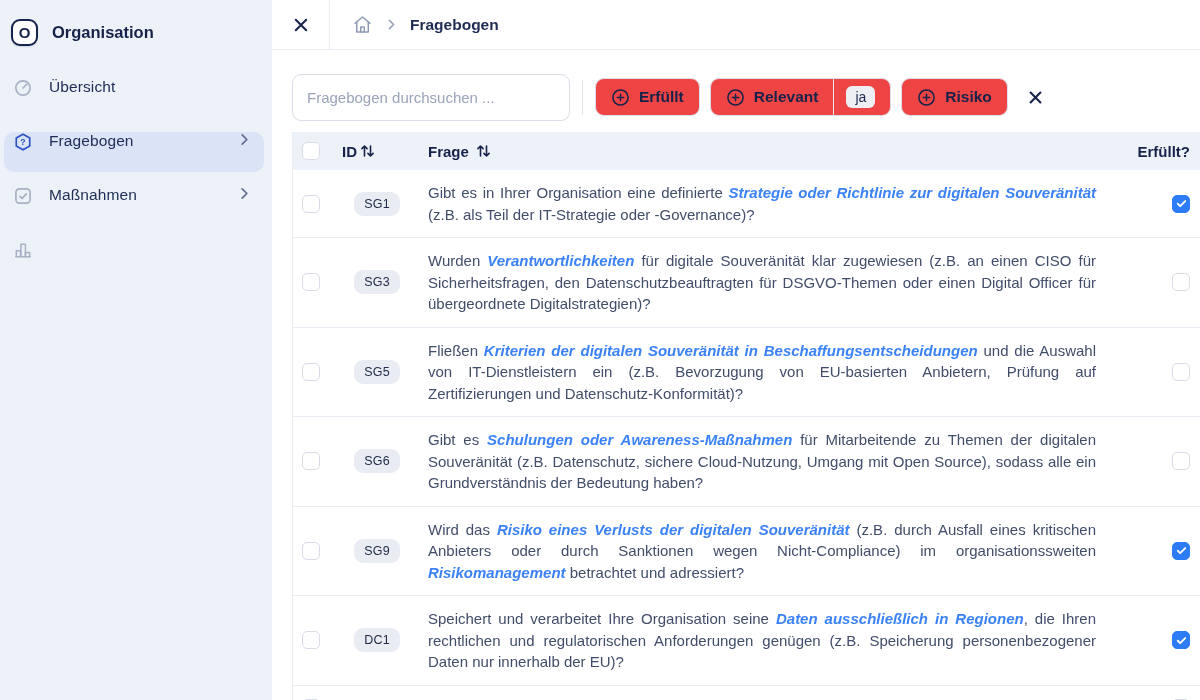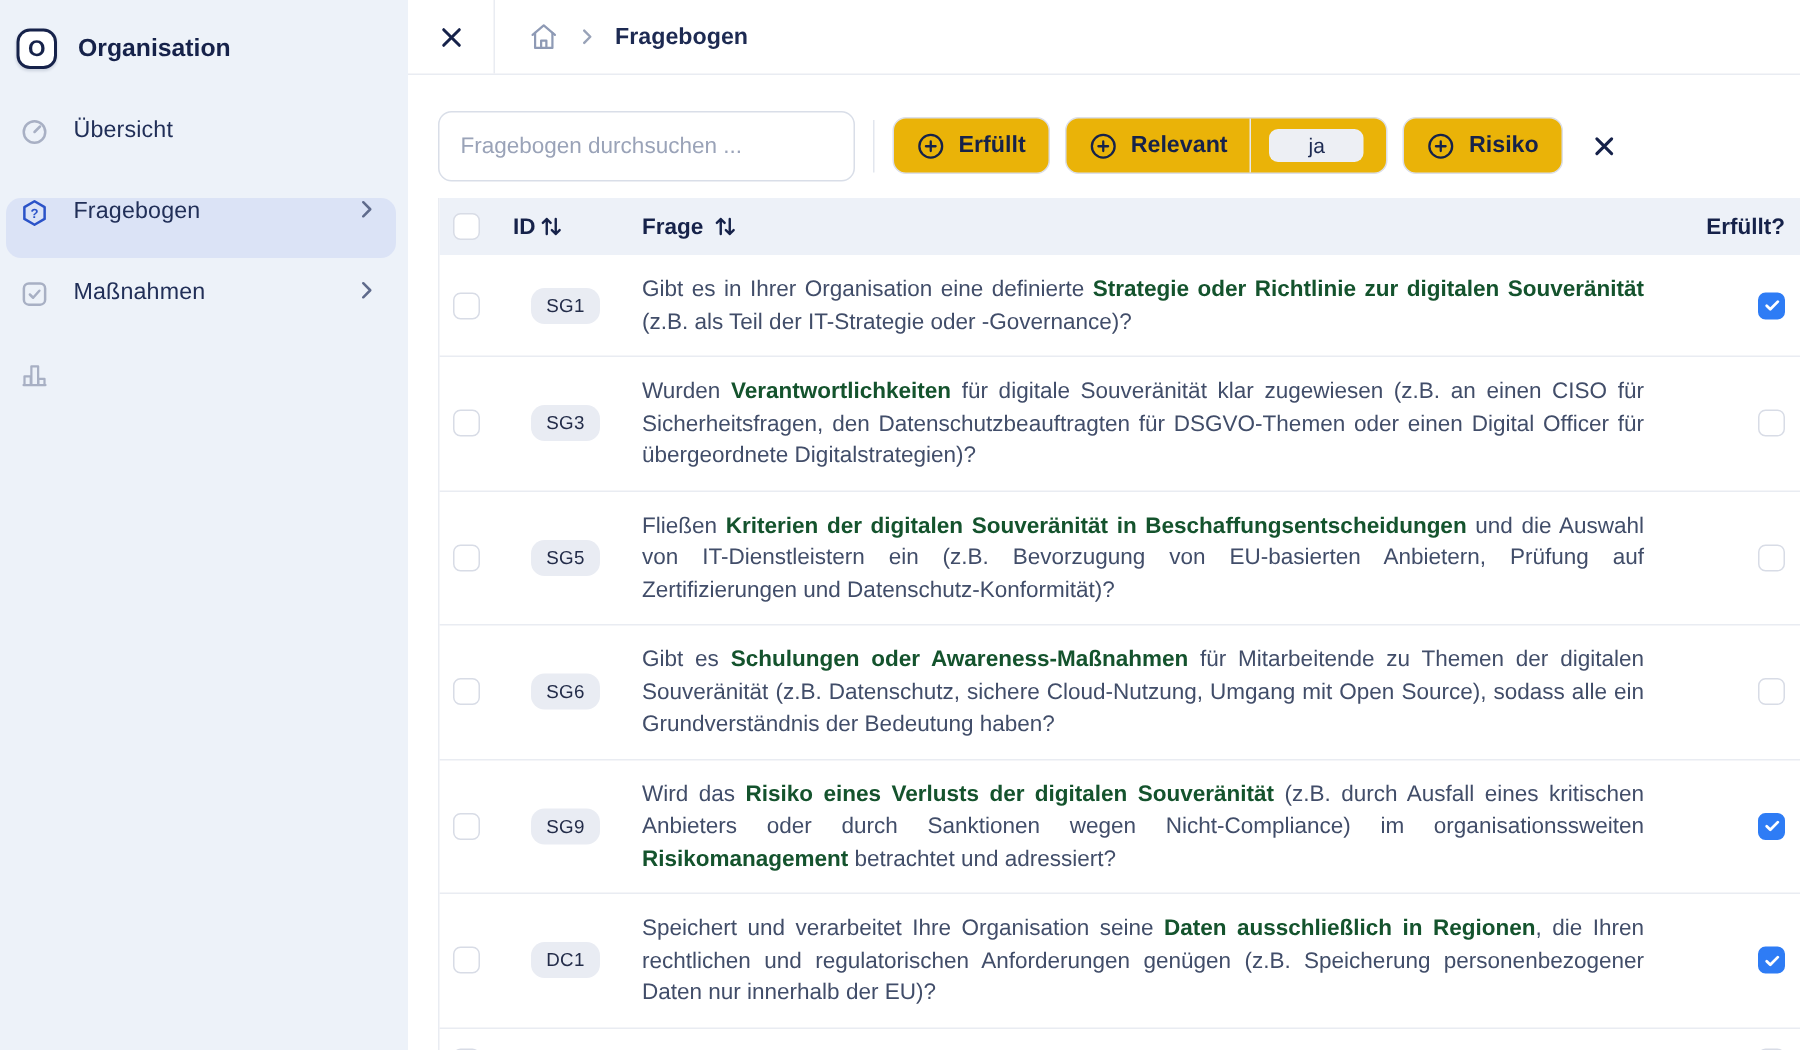--- a/index.html
+++ b/index.html
@@ -56,26 +56,26 @@
   .filterbar { display: flex; align-items: center; margin: 28px 20px 0 20px; gap: 10px; height: 38px; flex: 0 0 auto; }
   .search-input {
     width: 278px; height: 47px; border: 1px solid #d9dee8; border-radius: 9px;
     padding: 0 14px; font-size: 15px; color: #1d2a52; outline: none;
     font-family: inherit; background: #fff;
   }
   .search-input::placeholder { color: #9aa3b8; }
   .vdivider { width: 1px; height: 35px; background: #e2e6ee; margin: 0 2px; }
   .filter-btn {
     display: flex; align-items: center; gap: 9px; height: 38px; padding: 0 15px;
-    background: #eab308; border: 1px solid #dcdfe9; border-radius: 9px;
+    background: #ef4444; border: 1px solid #dcdfe9; border-radius: 9px;
     font-size: 15.5px; font-weight: 600; color: #16224a; cursor: pointer; font-family: inherit;
   }
   .filter-btn .plus { display: flex; color: #16224a; }
   .btn-inner-divider { width: 1px; align-self: stretch; background: #e5e8ef; margin: 0 3px 0 6px; }
-  .ja-badge { background: #edeff4; border-radius: 6px; padding: 3px 26px; font-size: 14px; font-weight: 500; color: #1d2a52; }
+  .ja-badge { background: #edeff4; border-radius: 6px; padding: 3px 9px; font-size: 14px; font-weight: 500; color: #1d2a52; }
   .clear-btn { background: none; border: none; margin-left: 5px; color: #16224a; cursor: pointer; display: flex; align-items: center; padding: 4px; }
 
   
   .table { margin: 16px 0 0 20px; border-left: 1px solid #e9ecf2; flex: 1; min-height: 0; }
   .thead {
     display: flex; align-items: center; height: 38px; background: #edf1f8;
     font-weight: 700; font-size: 15px; color: #16224a;
   }
   .c1 { flex: 0 0 39px; padding-left: 9px; display: flex; align-items: center; }
   .c2 { flex: 0 0 90px; display: flex; align-items: center; }
@@ -84,21 +84,21 @@
   .c4 { flex: 0 0 98px; display: flex; align-items: center; justify-content: flex-end; padding-right: 10px; }
   .sort-icon { display: flex; color: #16224a; }
 
   .row { display: flex; align-items: center; border-bottom: 1px solid #e9ecf2; }
   .row .c2 { justify-content: center; }
   .row .c3 { display: block; padding: 12px 6px; }
   .question {
     font-size: 15px; line-height: 21.5px; color: #414d69;
     text-align: justify; hyphens: auto; -webkit-hyphens: auto;
   }
-  .question b { color: #14532d; font-weight: 700; }
+  .question b { color: #3b82f6; font-weight: 700; font-style: italic; }
   .id-badge {
     background: #e9ecf3; color: #232c49; font-size: 12.5px; font-weight: 500;
     padding: 5px 10px; border-radius: 9px; letter-spacing: .2px;
   }
 
   .checkbox {
     width: 18px; height: 18px; border: 1.5px solid #d8dce6; border-radius: 5px;
     background: #fff; display: flex; align-items: center; justify-content: center; cursor: pointer;
   }
   .checkbox svg { display: none; }

